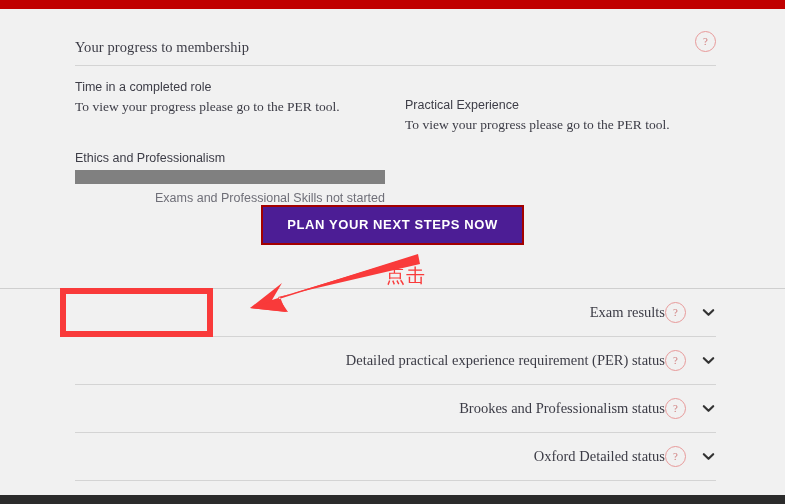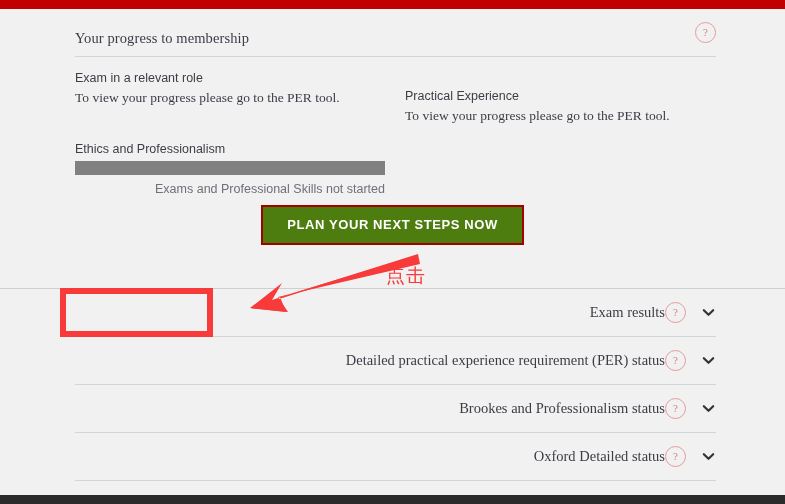--- a/index.html
+++ b/index.html
@@ -29,21 +29,21 @@
     position: absolute;
     left: 0; top: 495px;
     width: 785px;
     height: 9px;
     background: #2b2b2b;
   }
 
   
   #progress-panel {
     position: absolute;
-    left: 75px; top: 22px;
+    left: 75px; top: 31px;
     width: 641px;
   }
   .panel-head {
     display: flex;
     align-items: flex-start;
     justify-content: space-between;
     padding-bottom: 9px;
     border-bottom: 1px solid #d4d4d4;
   }
   .panel-title {
@@ -126,21 +126,21 @@
 
   
   #cta-wrap {
     position: absolute;
     left: 0; top: 205px;
     width: 785px;
     display: flex;
     justify-content: center;
   }
   #cta-button {
-    background: #4d7c0f;
+    background: #4c1d95;
     border: 2px solid #a30000;
     color: #ffffff;
     font-family: "Liberation Sans", sans-serif;
     font-size: 13px;
     font-weight: bold;
     letter-spacing: .6px;
     padding: 10px 24px 11px 24px;
     cursor: pointer;
   }
 
@@ -220,21 +220,21 @@
 
   <div class="panel-head">
     <div class="panel-title">Your progress to membership</div>
     <div class="help-circle">?</div>
   </div>
 
   <div class="grid">
 
 
     <div class="cell-right">
-      <div class="item-head">Exam in a relevant role</div>
+      <div class="item-head">Time in a completed role</div>
       <div class="item-note">To view your progress please go to the PER tool.</div>
     </div>
 
     <div class="cell row-gap-top">
       <div class="item-head">Practical Experience</div>
       <div class="item-note">To view your progress please go to the PER tool.</div>
     </div>
 
     <div class="cell-right row-gap-top">
       <div class="item-head">Ethics and Professionalism</div>

